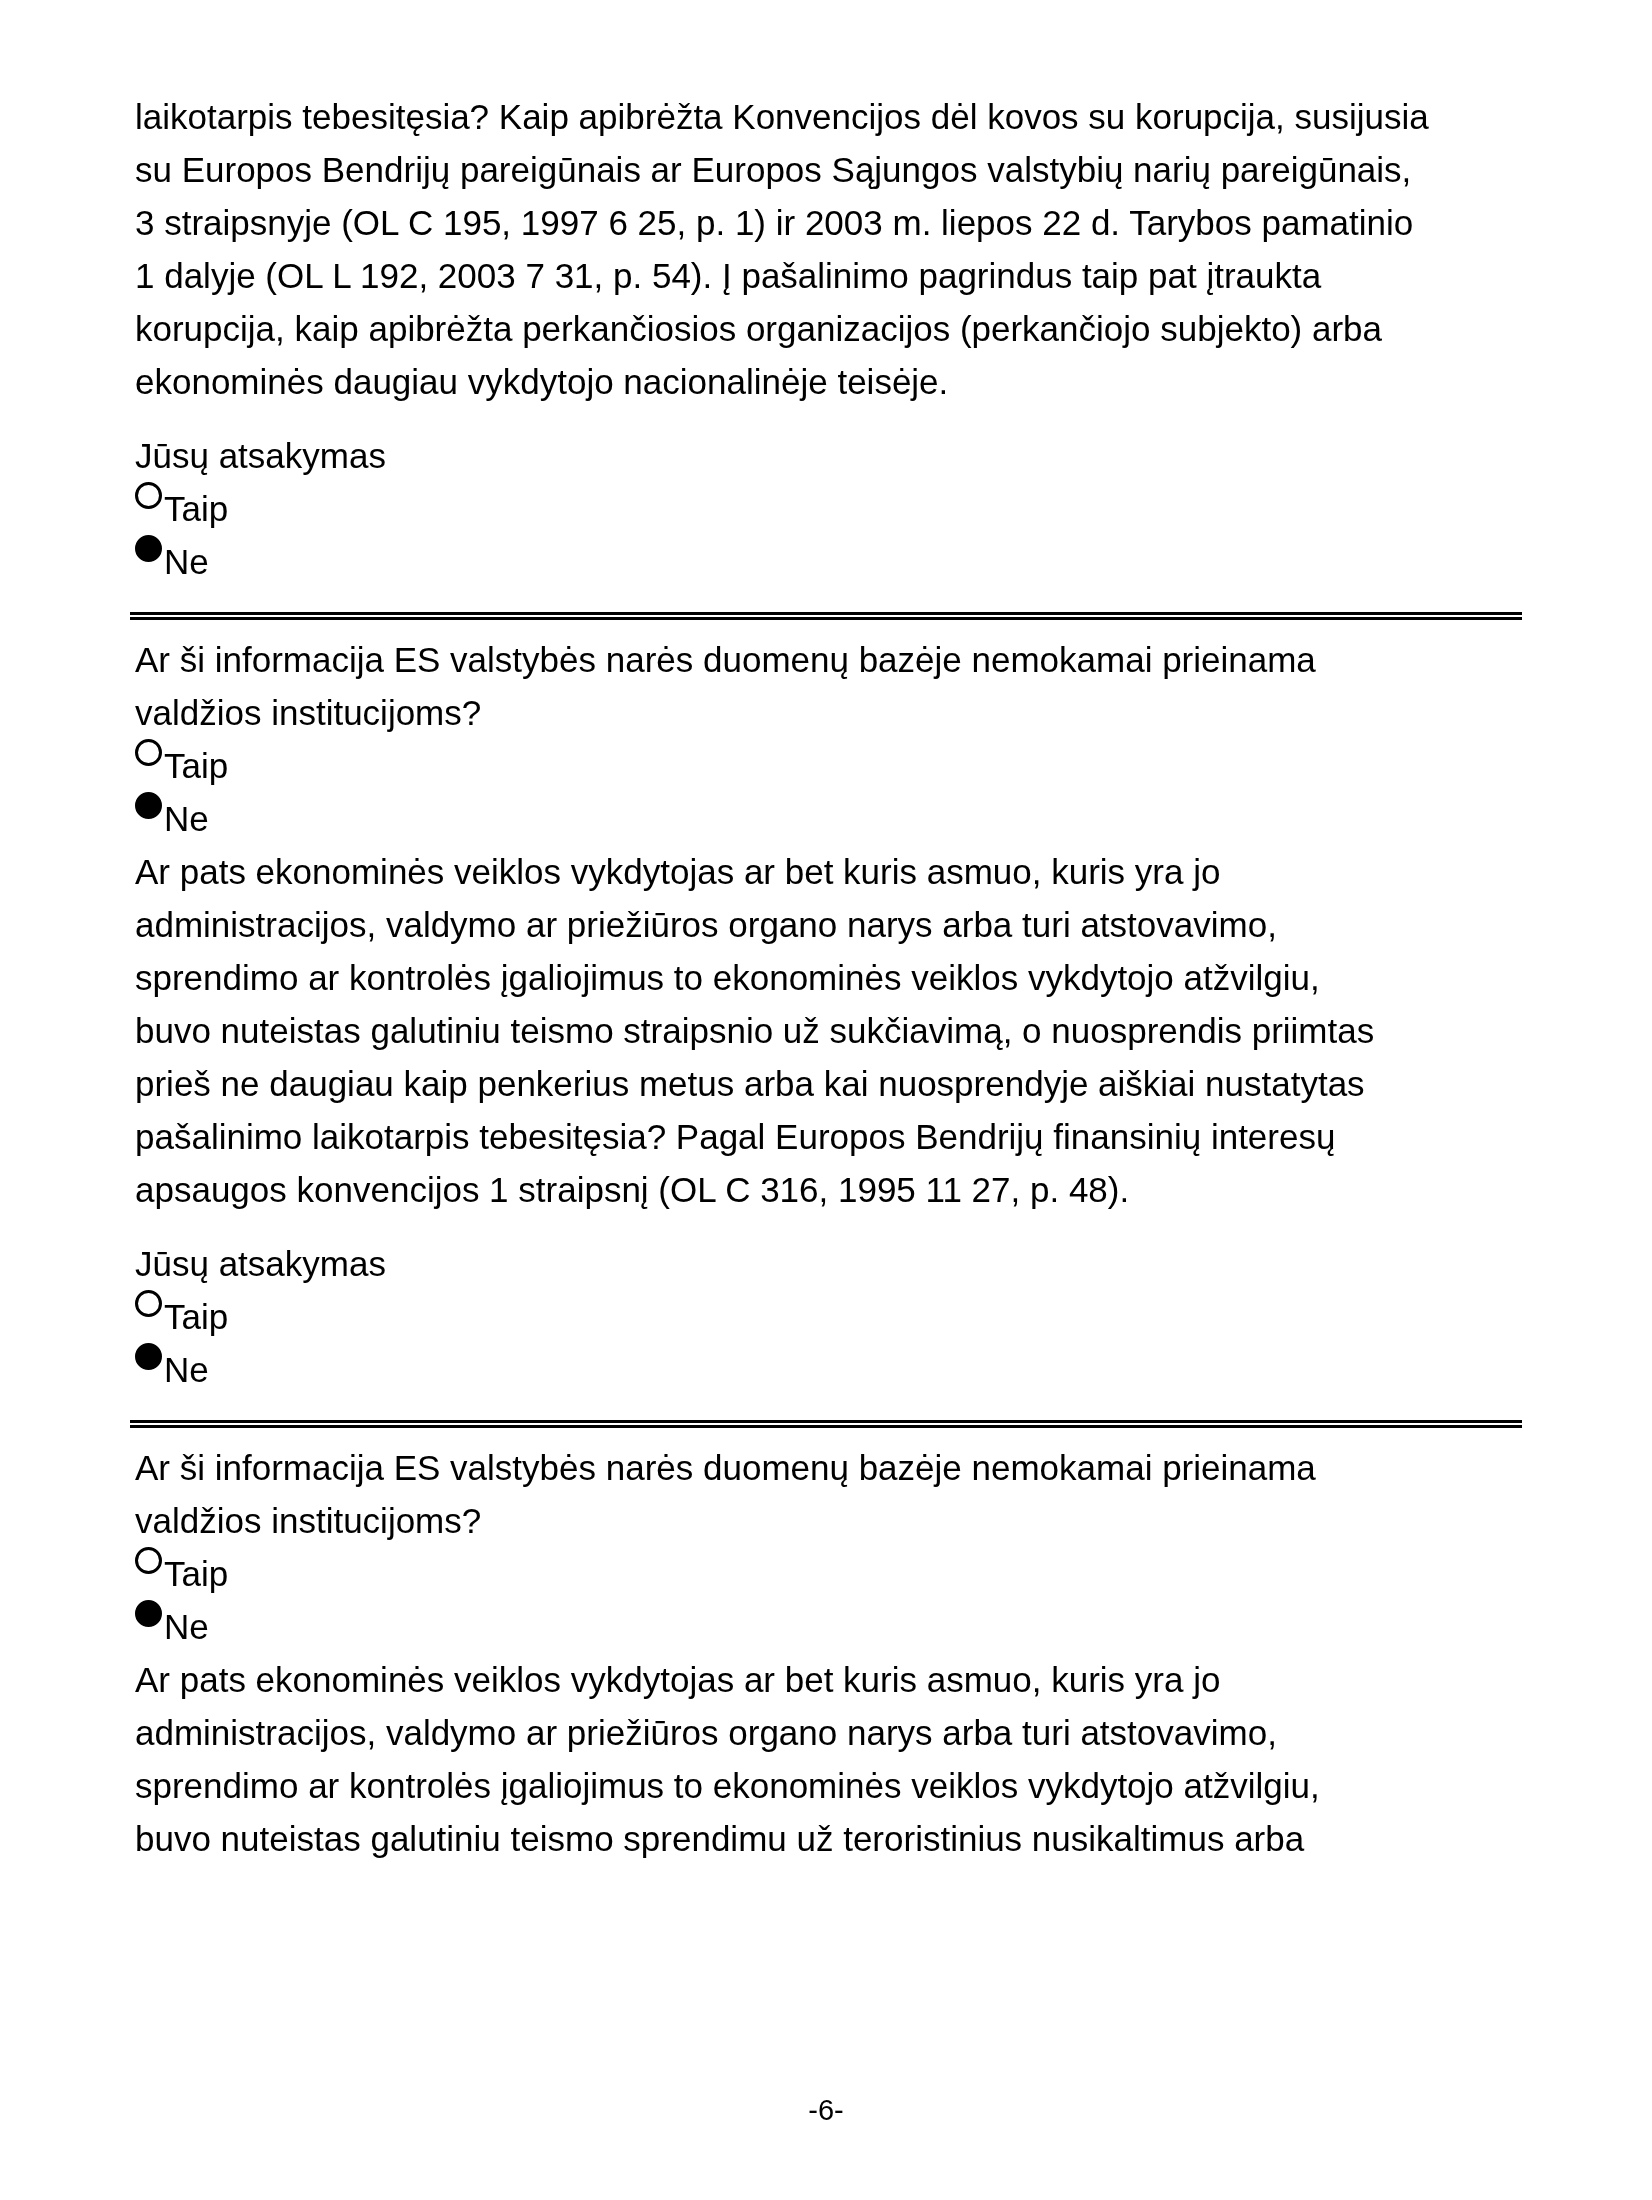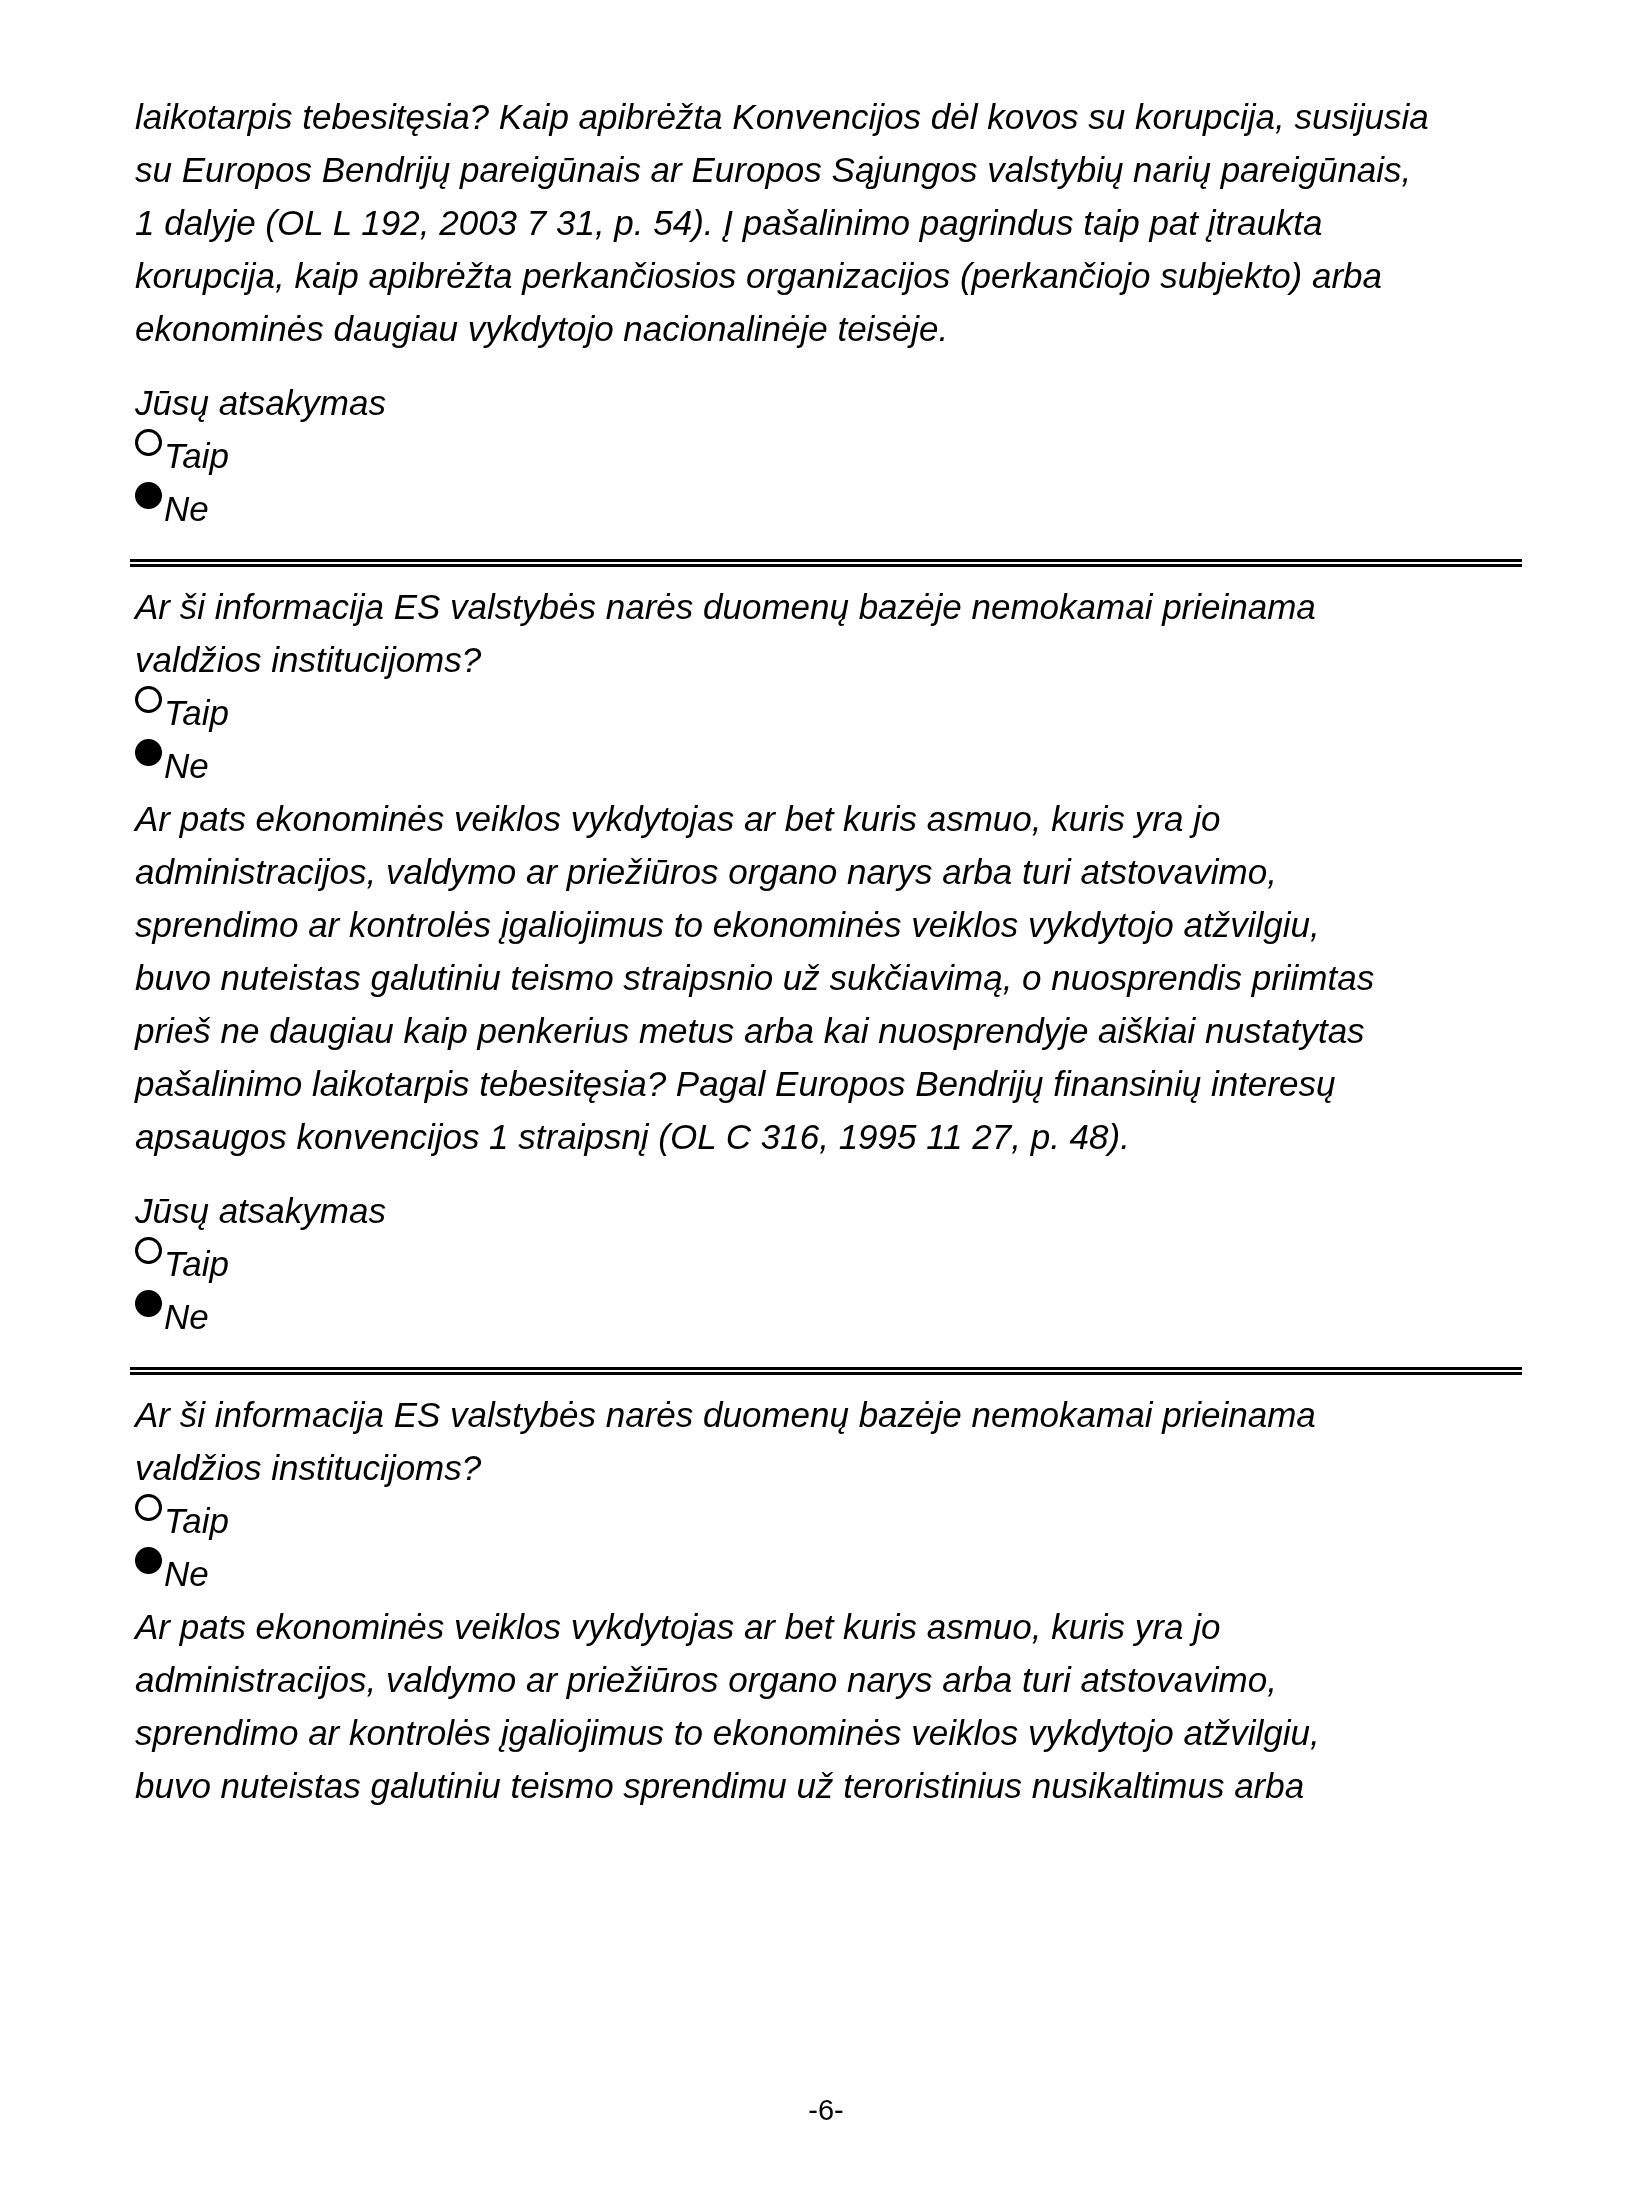--- a/index.html
+++ b/index.html
@@ -12,21 +12,20 @@
     height: 2200px;
     position: relative;
     overflow: hidden;
     color: #000000;
     font-family: "Liberation Sans", sans-serif;
     font-size: 35px;
     line-height: 53px;
   }
   .page {
     padding: 90px 97px 0 135px;
-    font-style: italic;
   }
   .para .line {
     white-space: nowrap;
   }
   .heading .line,
   .heading {
     font-weight: bold;
     white-space: nowrap;
   }
   .answer-label {
@@ -71,20 +70,21 @@
   }
 </style>
 </head>
 <body>
 
 <div class="page">
 
   <div class="para">
       <div class="line">laikotarpis tebesitęsia? Kaip apibrėžta Konvencijos dėl kovos su korupcija, susijusia</div>
       <div class="line">su Europos Bendrijų pareigūnais ar Europos Sąjungos valstybių narių pareigūnais,</div>
+      <div class="line">3 straipsnyje (OL C 195, 1997 6 25, p. 1) ir 2003 m. liepos 22 d. Tarybos pamatinio</div>
       <div class="line">1 dalyje (OL L 192, 2003 7 31, p. 54). Į pašalinimo pagrindus taip pat įtraukta</div>
       <div class="line">korupcija, kaip apibrėžta perkančiosios organizacijos (perkančiojo subjekto) arba</div>
       <div class="line">ekonominės daugiau vykdytojo nacionalinėje teisėje.</div>
     </div>
 
   <div class="answer-label">Jūsų atsakymas</div>
 
   <div class="radio-row">
     <span class="radio-icon"></span>
     <span class="radio-label">Taip</span>

